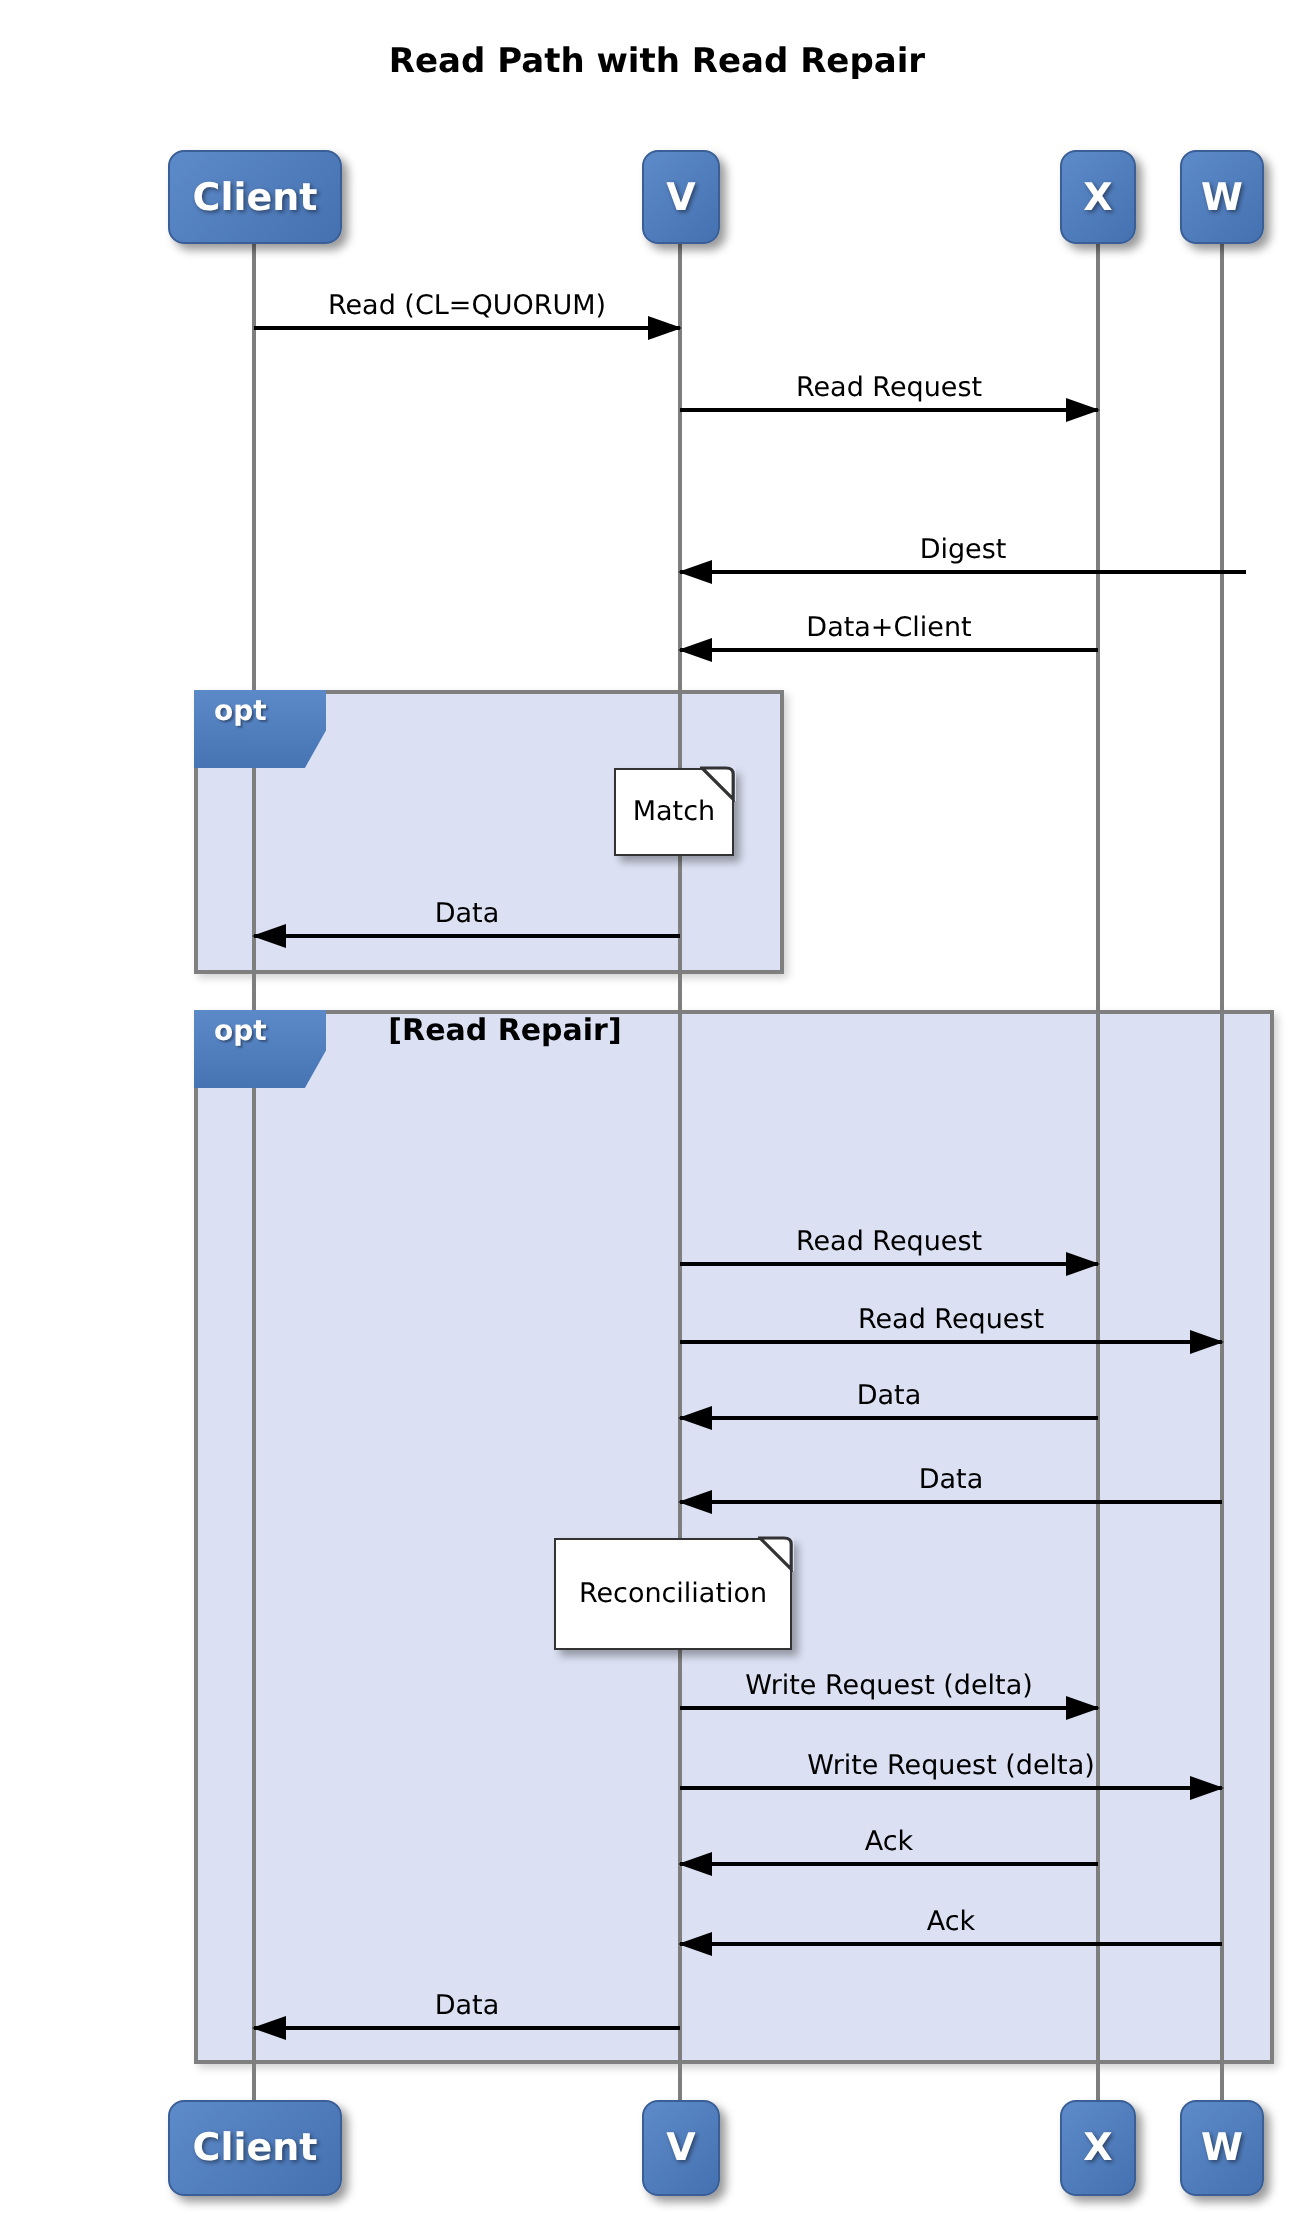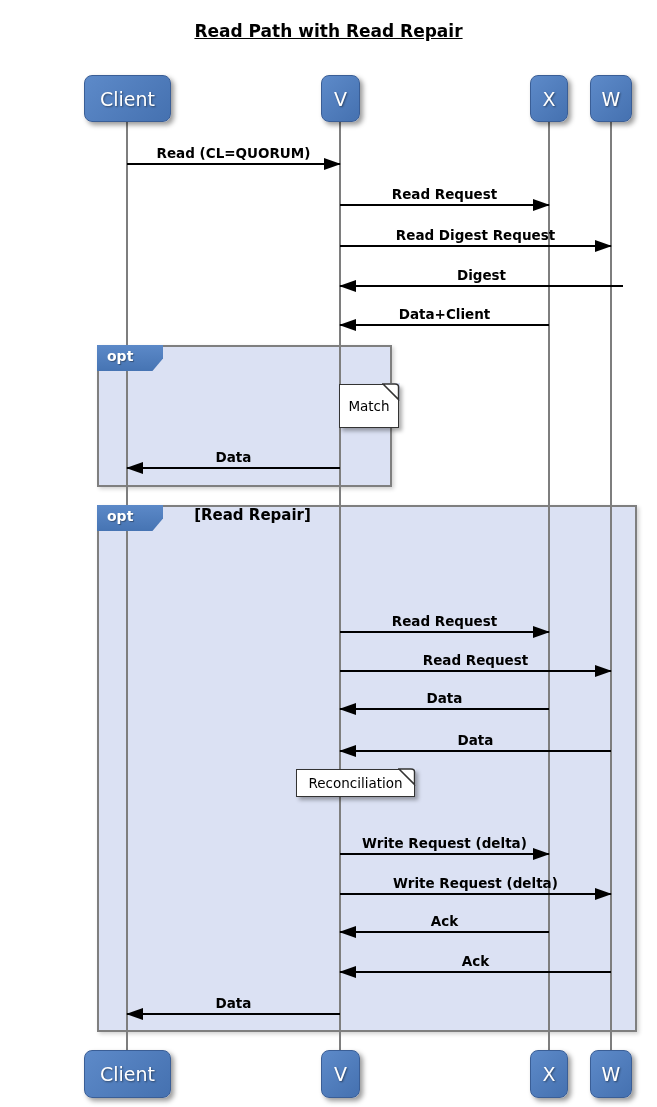--- a/index.html
+++ b/index.html
@@ -5,55 +5,54 @@
   html,body { margin:0; padding:0; background:#ffffff; }
   .stage {
     position:relative; width:657px; height:1107px; overflow:hidden;
     background:#ffffff;
     font-family:"DejaVu Sans", sans-serif;
   }
   .title {
     position:absolute; top:21px; left:0; width:100%;
     text-align:center; font-size:17px; font-weight:bold;
     color:var(--text, #000);
-    text-decoration:underline;
   }
   .lifeline {
     position:absolute; top:122px; height:928px; width:2px;
     background:var(--lifeline, #7e7e7e); z-index:2;
   }
   .frag {
     position:absolute; z-index:1; box-sizing:border-box;
     background:var(--fragment-fill, #dbe1f3);
     border:2px solid var(--fragment-border, #7f7f7f);
     box-shadow:2px 2px 4px rgba(0,0,0,0.18);
   }
   .frag-tab {
-    position:absolute; z-index:3; width:66px; height:26px; box-sizing:border-box;
+    position:absolute; z-index:3; width:66px; height:39px; box-sizing:border-box;
     background:linear-gradient(to bottom, #5c89c8, var(--operator-fill, #4674b3));
     color:#ffffff; font-weight:bold; font-size:14px; line-height:22px;
     padding-left:10px;
     clip-path:polygon(0 0, 100% 0, 100% 52%, 84% 100%, 0 100%);
     text-shadow:1px 1px 1px rgba(0,0,0,0.35);
   }
   .frag-guard {
     position:absolute; z-index:3; font-weight:bold; font-size:15px;
     color:var(--text, #000); text-align:center; white-space:nowrap;
   }
   .actor {
     position:absolute; z-index:5; box-sizing:border-box;
     display:flex; align-items:center; justify-content:center;
     background:linear-gradient(135deg, var(--actor-fill-light, #5d8ac9) 0%, var(--actor-fill-dark, #4571b0) 100%);
     border:1px solid var(--actor-border, #3a5e96);
     border-radius:8px;
-    color:#ffffff; font-weight:normal; font-size:19px;
+    color:#ffffff; font-weight:bold; font-size:19px;
     text-shadow:1px 1px 2px rgba(0,0,0,0.45);
     box-shadow:3px 3px 5px rgba(0,0,0,0.4);
   }
-  .msg { position:absolute; height:26px; z-index:4;font-weight:bold; }
+  .msg { position:absolute; height:26px; z-index:4; }
   .msg-label {
     position:absolute; left:0; right:0; bottom:9px;
     text-align:center; font-size:13.5px; color:var(--text, #000);
     white-space:nowrap;
   }
   .msg-line {
     position:absolute; left:0; right:0; bottom:5px; height:2.5px;
     background:var(--arrow, #000);
   }
   .head {
@@ -61,21 +60,21 @@
     border-top:6.5px solid transparent; border-bottom:6.5px solid transparent;
   }
   .dir-r .head { right:-1px; border-left:17px solid var(--arrow, #000); }
   .dir-l .head { left:-1px;  border-right:17px solid var(--arrow, #000); }
   .note {
     position:absolute; z-index:4; box-sizing:border-box;
     display:flex; align-items:center; justify-content:center;
     background:var(--note-fill, #ffffff);
     border:1.6px solid var(--note-border, #333333);
     box-shadow:3px 3px 4px rgba(0,0,0,0.33);
-    font-size:13.5px; color:var(--text, #000); white-space:nowrap;margin-left:32px;
+    font-size:13.5px; color:var(--text, #000); white-space:nowrap;
   }
   .note-fold { position:absolute; top:-1.6px; right:-1.6px; }
 </style>
 </head>
 <body>
 
 <div class="stage">
 
   <div class="frag" style="left:97px; top:345px; width:295px; height:142px;"></div>
   <div class="frag" style="left:97px; top:505px; width:540px; height:527px;"></div>
@@ -91,25 +90,20 @@
 
   <div class="title">Read Path with Read Repair</div>
 
   <div class="msg dir-r" style="left:127px; top:144px; width:213px;">
     <span class="msg-label">Read (CL=QUORUM)</span>
     <i class="msg-line"></i>
     <i class="head"></i>
   </div>
   <div class="msg dir-r" style="left:340px; top:185px; width:209px;">
     <span class="msg-label">Read Request</span>
-    <i class="msg-line"></i>
-    <i class="head"></i>
-  </div>
-  <div class="msg dir-r" style="left:340px; top:226px; width:271px;">
-    <span class="msg-label">Read Digest Request</span>
     <i class="msg-line"></i>
     <i class="head"></i>
   </div>
   <div class="msg dir-l" style="left:340px; top:266px; width:283px;">
     <span class="msg-label">Digest</span>
     <i class="msg-line"></i>
     <i class="head"></i>
   </div>
   <div class="msg dir-l" style="left:340px; top:305px; width:209px;">
     <span class="msg-label">Data+Client</span>
@@ -167,21 +161,21 @@
     <i class="head"></i>
   </div>
 
   <div class="note" style="left:307px; top:384px; width:60px; height:44px;">
     <span>Match</span>
     <svg class="note-fold" width="18" height="18" viewBox="0 0 18 18">
       <path d="M0,0 L18,0 L18,18 Z" fill="#dbe1f3"></path>
       <path d="M1,1 L16.6,16.6 L16.6,4 Q16.6,1 13,1 Z" fill="#ffffff" stroke="#333333" stroke-width="1.6"></path>
     </svg>
   </div>
-  <div class="note" style="left:264px; top:769px; width:119px; height:28px;">
+  <div class="note" style="left:277px; top:769px; width:119px; height:56px;">
     <span>Reconciliation</span>
     <svg class="note-fold" width="18" height="18" viewBox="0 0 18 18">
       <path d="M0,0 L18,0 L18,18 Z" fill="#dbe1f3"></path>
       <path d="M1,1 L16.6,16.6 L16.6,4 Q16.6,1 13,1 Z" fill="#ffffff" stroke="#333333" stroke-width="1.6"></path>
     </svg>
   </div>
 
   <div class="actor" style="left:84px; top:75px; width:87px; height:47px;">Client</div>
   <div class="actor" style="left:321px; top:75px; width:39px; height:47px;">V</div>
   <div class="actor" style="left:530px; top:75px; width:38px; height:47px;">X</div>

